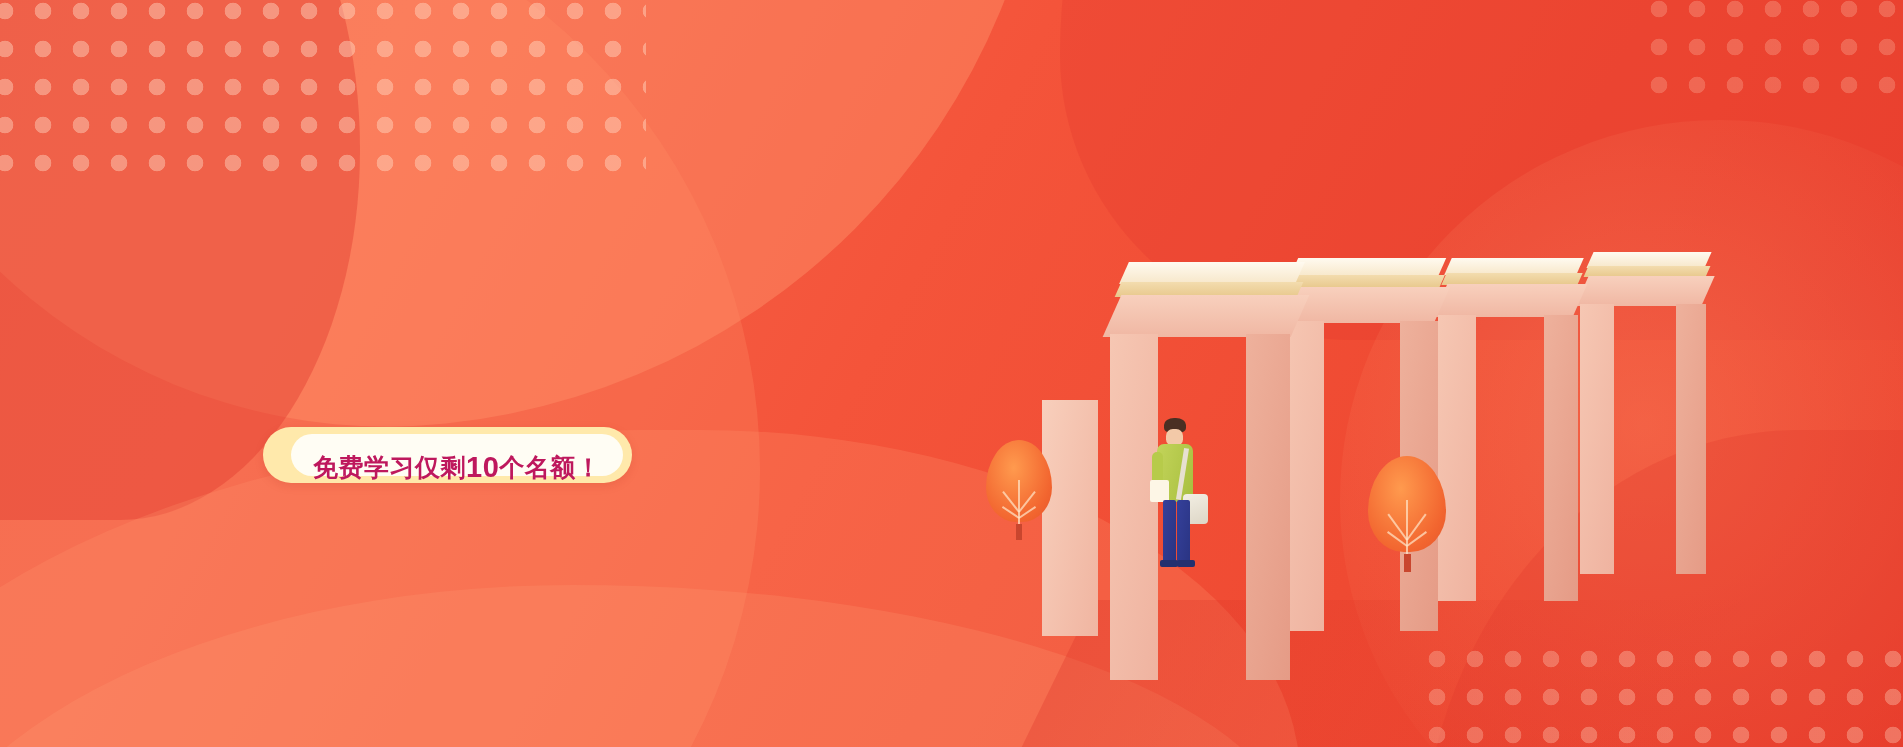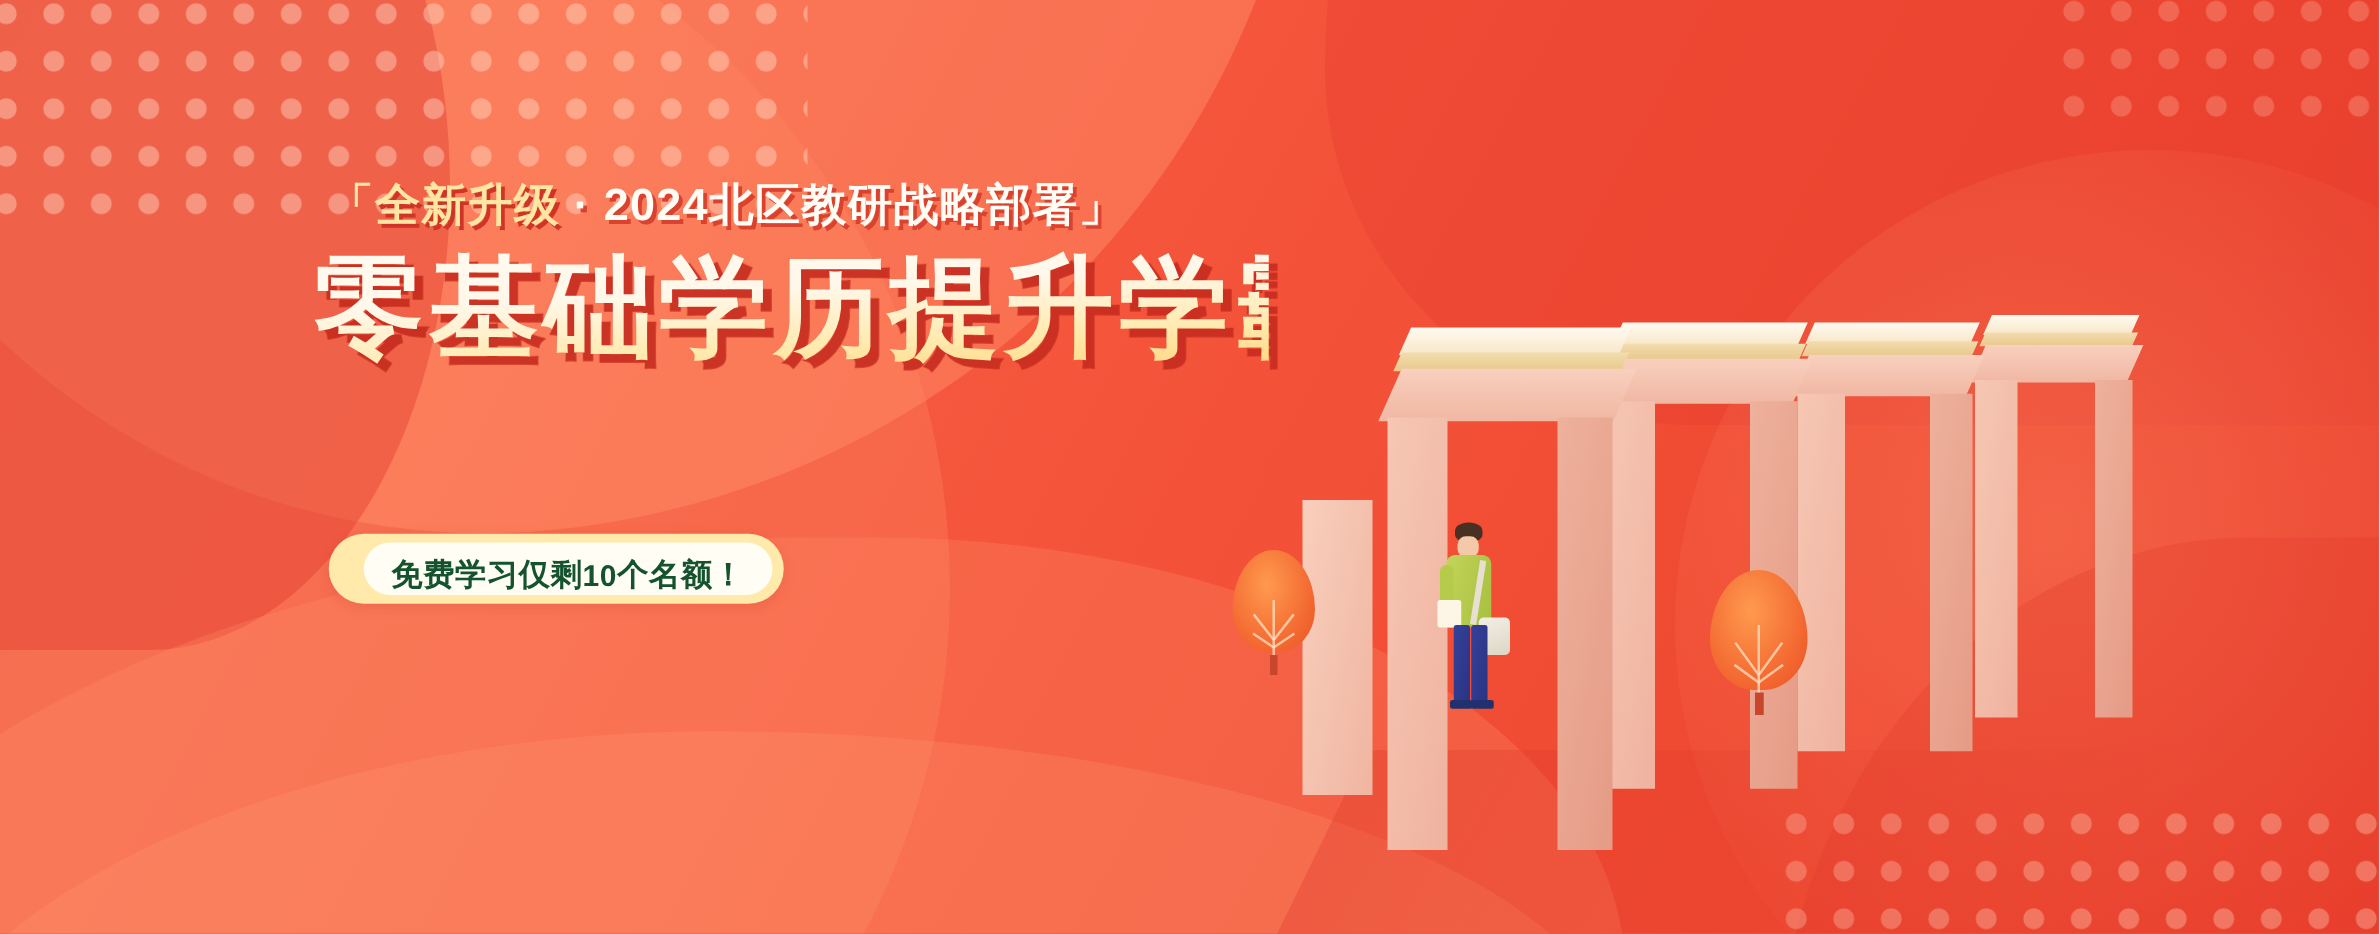--- a/index.html
+++ b/index.html
@@ -122,26 +122,26 @@
   }
   .pill-left {
     font-size:25px; font-weight:bold; color:#d63a22;
     letter-spacing:1px; white-space:nowrap;
     padding-right:26px;
   }
   .pill-right {
     background:#fffdf4;
     border-radius:22px;
     height:42px;
-    display:flex; align-items:flex-end;
-    padding:0 22px;
-    font-size:25px; font-weight:bold; color:#14532d;
+    display:flex; align-items:flex-start;
+    padding:17px 22px;
+    font-size:25px; font-weight:bold; color:#be185d;
     letter-spacing:.5px; white-space:nowrap;
   }
-  .pill-right .num { font-size:24px; }
+  .pill-right .num { font-size:29px; }
 
   
   .illu { position:absolute; left:1150px; top:200px; width:760px; height:547px; }
 
   .floor-shadow {
     position:absolute; left:-120px; top:400px;
     width:900px; height:260px;
     background:linear-gradient(95deg, rgba(222,54,42,.34), rgba(222,54,42,0) 72%);
     transform:skewX(-26deg);
   }
@@ -260,27 +260,20 @@
       <div class="crown" style="width:78px; height:96px;"></div>
       <div class="twig" style="left:38px; top:44px; width:2px; height:56px;"></div>
       <div class="twig" style="left:38px; top:52px; width:2px; height:32px; transform:rotate(36deg);"></div>
       <div class="twig" style="left:38px; top:52px; width:2px; height:32px; transform:rotate(-36deg);"></div>
       <div class="twig" style="left:38px; top:66px; width:2px; height:24px; transform:rotate(54deg);"></div>
       <div class="twig" style="left:38px; top:66px; width:2px; height:24px; transform:rotate(-54deg);"></div>
       <div class="trunk" style="left:36px; top:98px; width:7px; height:18px;"></div>
     </div>
   </div>
 
-  <div class="text-block">
-    <div class="subtitle">
-      <span class="bracket">「</span><span class="gold">全新升级</span><span class="white"> · </span><span class="white">2024北区教研战略部署</span><span class="white">」</span>
-    </div>
-
-    <div class="headline">零基础学历提升学霸班</div>
-  </div>
 
   <div class="pill">
     <span class="pill-right">
       <span>免费学习仅剩</span>
         <span class="num">10</span>
         <span>个名额！</span>
     </span>
   </div>
 
 </div>

